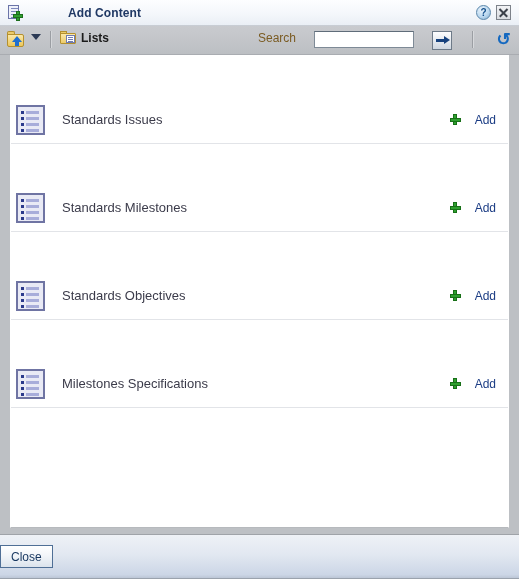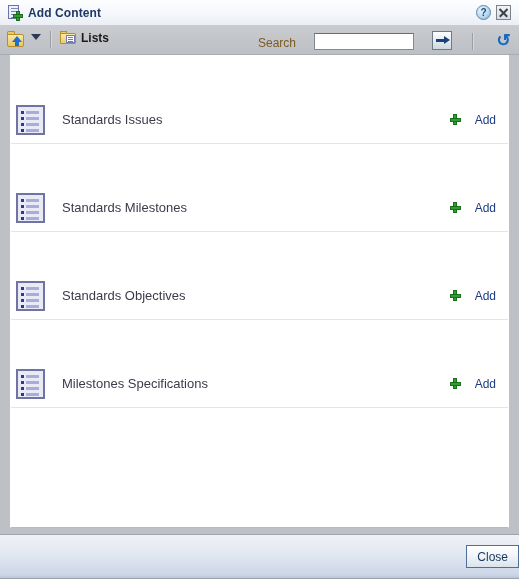--- a/index.html
+++ b/index.html
@@ -30,20 +30,21 @@
   .titlebar {
     position: relative;
     height: 26px;
     flex: 0 0 26px;
     background: linear-gradient(to bottom, #fdfeff 0%, #f4f7fb 55%, #eaeff5 100%);
     border-bottom: 1px solid #c8cdd4;
     display: flex;
     align-items: center;
     padding: 0 4px 0 6px;
     box-sizing: border-box;
+    gap: 40px;
   }
   .title-icon {
     width: 18px;
     height: 18px;
     flex: 0 0 18px;
     position: relative;
     margin-right: 4px;
   }
   .title-icon .doc {
     position: absolute;
@@ -129,21 +130,21 @@
     flex: 0 0 29px;
     background: linear-gradient(to bottom, #c9cbcf 0%, #c3c5c9 50%, #bcbfc3 100%);
     border-bottom: 1px solid #a9acb1;
     display: flex;
     align-items: center;
     padding: 0 6px;
     box-sizing: border-box;
   }
   .tb-left { display: flex; align-items: flex-start; gap: 5px; }
   .tb-spacer { flex: 1 1 auto; }
-  .tb-right { display: flex; align-items: flex-end; gap: 18px; }
+  .tb-right { display: flex; align-items: flex-start; gap: 18px; }
 
   .folder-up {
     width: 20px; height: 18px;
     position: relative;
     cursor: default;
   }
   .folder-up .f-body {
     position: absolute;
     left: 1px; top: 3px;
     width: 17px; height: 13px;
@@ -392,21 +393,20 @@
 
   
   .footer {
     height: 45px;
     flex: 0 0 45px;
     background: linear-gradient(to bottom, #eef1f6 0%, #e2e8f1 45%, #ccd6e6 92%, #bcc6d6 100%);
     border-top: 1px solid #9fa3a8;
     border-bottom: 1px solid #9aa2ad;
     display: flex;
     align-items: center;
-    justify-content: flex-end;
     box-sizing: border-box;
   }
   .close-button {
     min-width: 52px;
     height: 23px;
     padding: 0 10px;
     background: linear-gradient(to bottom, #ffffff 0%, #f2f5f9 45%, #dbe3ec 100%);
     border: 1px solid #4f6f96;
     box-sizing: border-box;
     font-family: "Liberation Sans", sans-serif;

